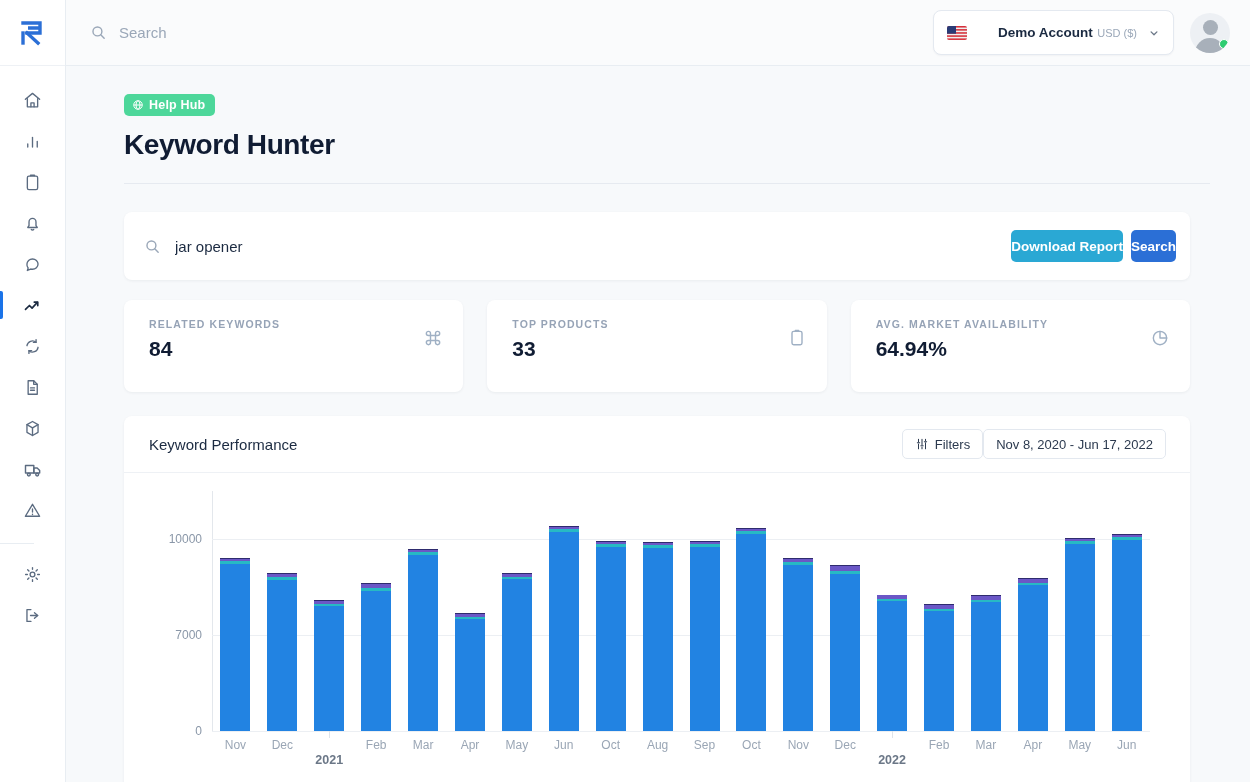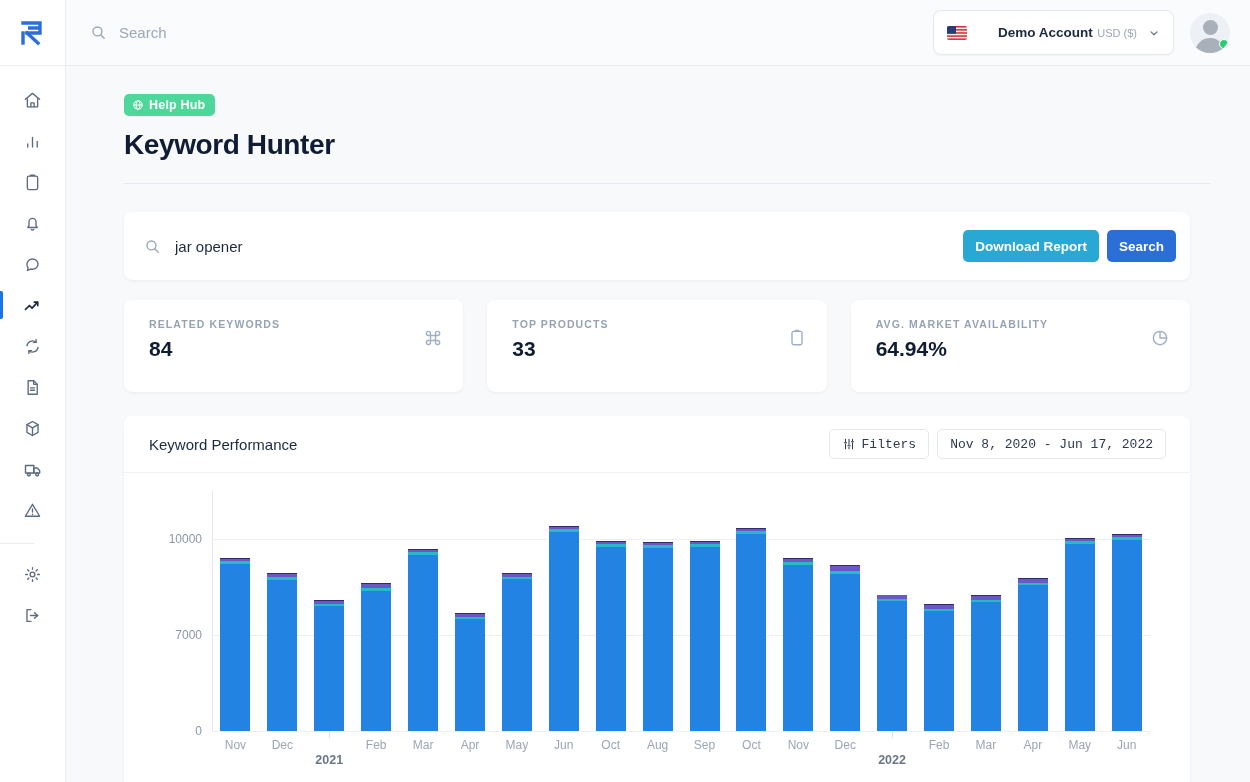--- a/index.html
+++ b/index.html
@@ -111,21 +111,21 @@
   }
   .search-card .sinput {
     border: none; outline: none; background: transparent; flex: 1 1 auto;
     font-family: "Liberation Sans", sans-serif; font-size: 15px; color: #1b2a41;
     margin-left: 14px;
   }
   .btn {
     border: none; border-radius: 5px; color: #fff;
     font-family: "Liberation Sans", sans-serif;
     font-size: 13.5px; font-weight: bold; cursor: pointer;
-    padding: 0 12px; height: 32px; white-space: nowrap;
+    padding: 0 0; height: 32px; white-space: nowrap;
   }
   .btn-download { background: #2aa8d4; margin-right: 8px; }
   .btn-search { background: #2b6fd6; }
 
   
   .stats { display: flex; gap: 24px; margin-top: 20px; }
   .stat {
     flex: 1 1 0; background: #ffffff; border-radius: 8px;
     height: 92px; padding: 18px 20px 0 25px;
     display: flex; justify-content: space-between;
@@ -142,21 +142,21 @@
   .chart-card {
     background: #ffffff; border-radius: 8px; margin-top: 24px;
     box-shadow: 0 1px 3px rgba(16,30,54,0.06);
     height: 420px; position: relative; overflow: hidden;
   }
   .chart-head {
     height: 56px; display: flex; align-items: center;
     padding: 0 24px 0 25px; justify-content: space-between;
   }
   .chart-title { font-size: 15px; color: #1b2a41; }
-  .chart-tools { display: flex; gap: 8px; align-items: center; font-family: Liberation Mono, monospace; }
+  .chart-tools { display: flex; align-items: center; }
   .pill {
     border: 1px solid #e3e8ef; border-radius: 5px; background: #fff;
     height: 30px; display: flex; align-items: center; gap: 6px;
     padding: 0 12px; font-size: 13px; color: #2c3a4f; cursor: pointer;
   }
   .chart-rule { height: 1px; background: #eef1f5; }
 
   .plot { position: relative; height: 240px; margin: 18px 0 0 0; }
   .ytick {
     position: absolute; right: 0; transform: translateY(-50%);

